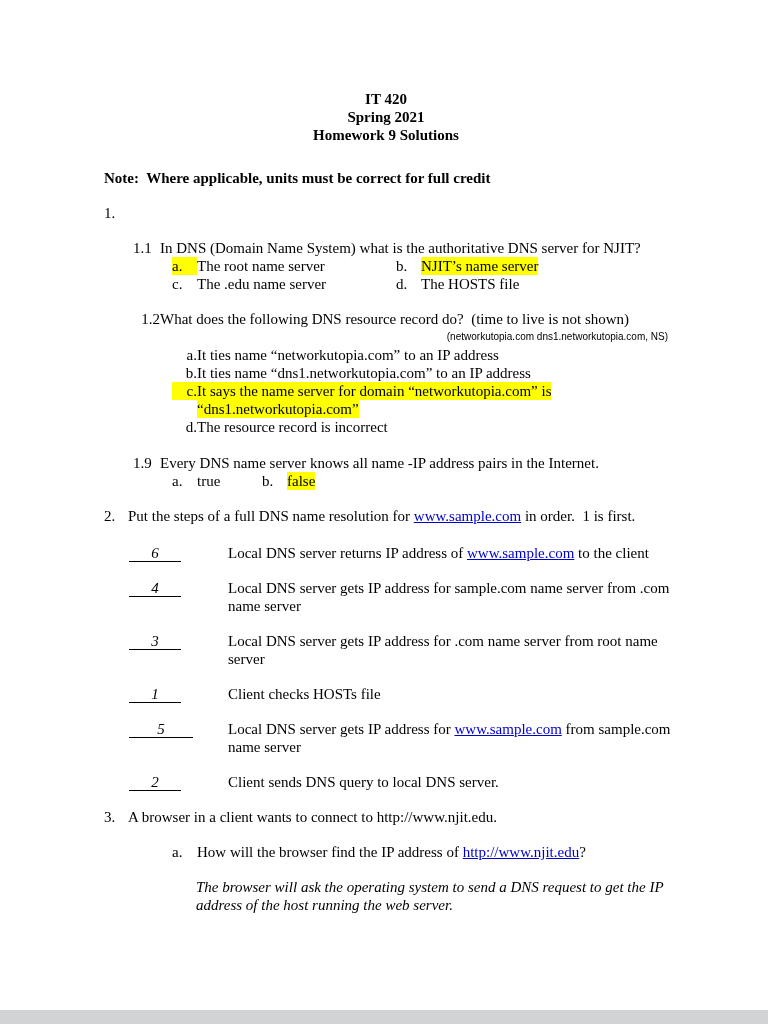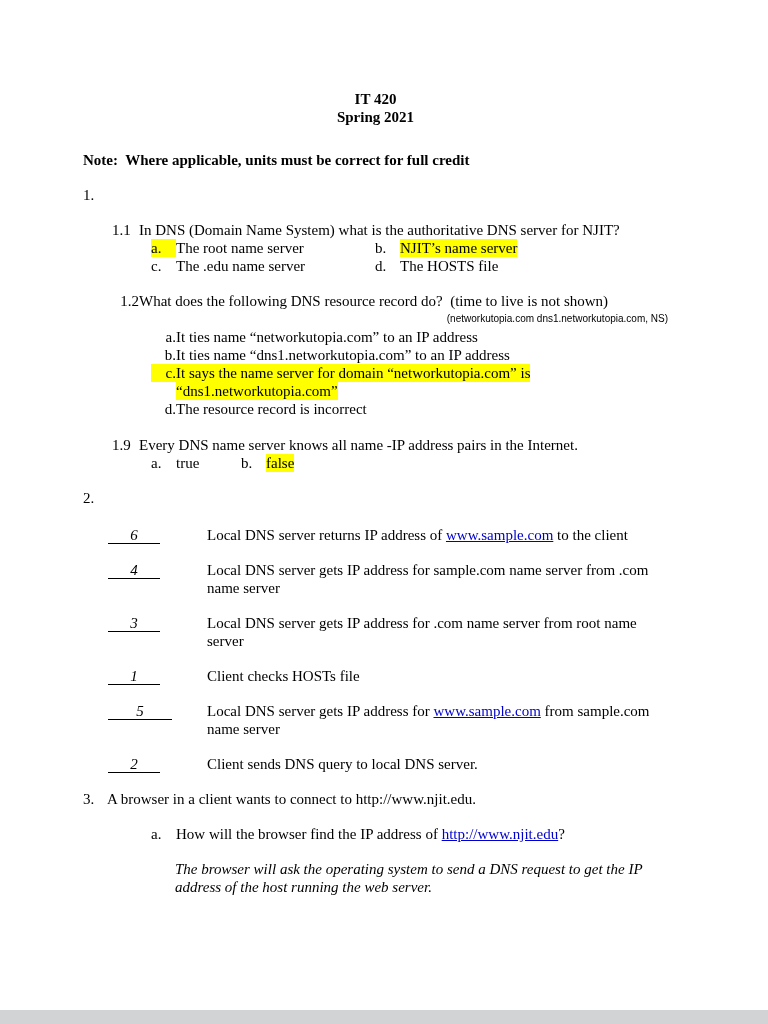--- a/index.html
+++ b/index.html
@@ -7,21 +7,21 @@
     position: relative;
     width: 768px;
     height: 1024px;
     background: var(--color-page_background, #ffffff);
     font-family: "Liberation Serif", serif;
     font-size: 15px;
     line-height: 18px;
     color: #000;
     overflow: hidden;
   }
-  .content { padding: 90px 100px 0 52px; margin-left: 31px; }
+  .content { padding: 90px 100px 0 104px; }
 
   .t, .steptext, .mono, .ans, .note { white-space: pre-wrap; }
 
   .title-block { text-align: center; font-weight: bold; margin-bottom: 25px; }
   .note { font-weight: bold; margin-bottom: 17px; }
 
   .q-row { display: flex; margin-bottom: 17px; }
   .q-row.q2gap { margin-bottom: 19px; }
   .qnum { width: 24px; flex: none; }
 
@@ -75,20 +75,21 @@
 </style>
 </head>
 <body>
 
 <div class="page">
   <div class="content">
 
     <div class="title-block">
       <div>IT 420</div>
       <div>Spring 2021</div>
+      <div>Homework 9 Solutions</div>
     </div>
 
     <div class="note">Note:  Where applicable, units must be correct for full credit</div>
 
     <div class="q-row">
       <span class="qnum">1.</span>
     </div>
 
     <div class="sub">
       <div class="labelrow">
@@ -157,20 +158,21 @@
         </div>
         <div class="optcell">
           <span class="letter">b.</span>
           <span class="t hl">false</span>
         </div>
       </div>
     </div>
 
     <div class="q-row q2gap">
       <span class="qnum">2.</span>
+      <span class="t"><span class="t">Put the steps of a full DNS name resolution for </span><a class="link">www.sample.com</a><span class="t"> in order.  1 is first.</span></span>
     </div>
 
     <div class="step">
       <span class="blankcell"><span class="blank"><span class="n">6</span></span></span>
       <span class="steptext"><span class="t">Local DNS server returns IP address of </span><a class="link">www.sample.com</a><span class="t"> to the client</span></span>
     </div>
 
     <div class="step">
       <span class="blankcell"><span class="blank"><span class="n">4</span></span></span>
       <span class="steptext">Local DNS server gets IP address for sample.com name server from .com name server</span>

